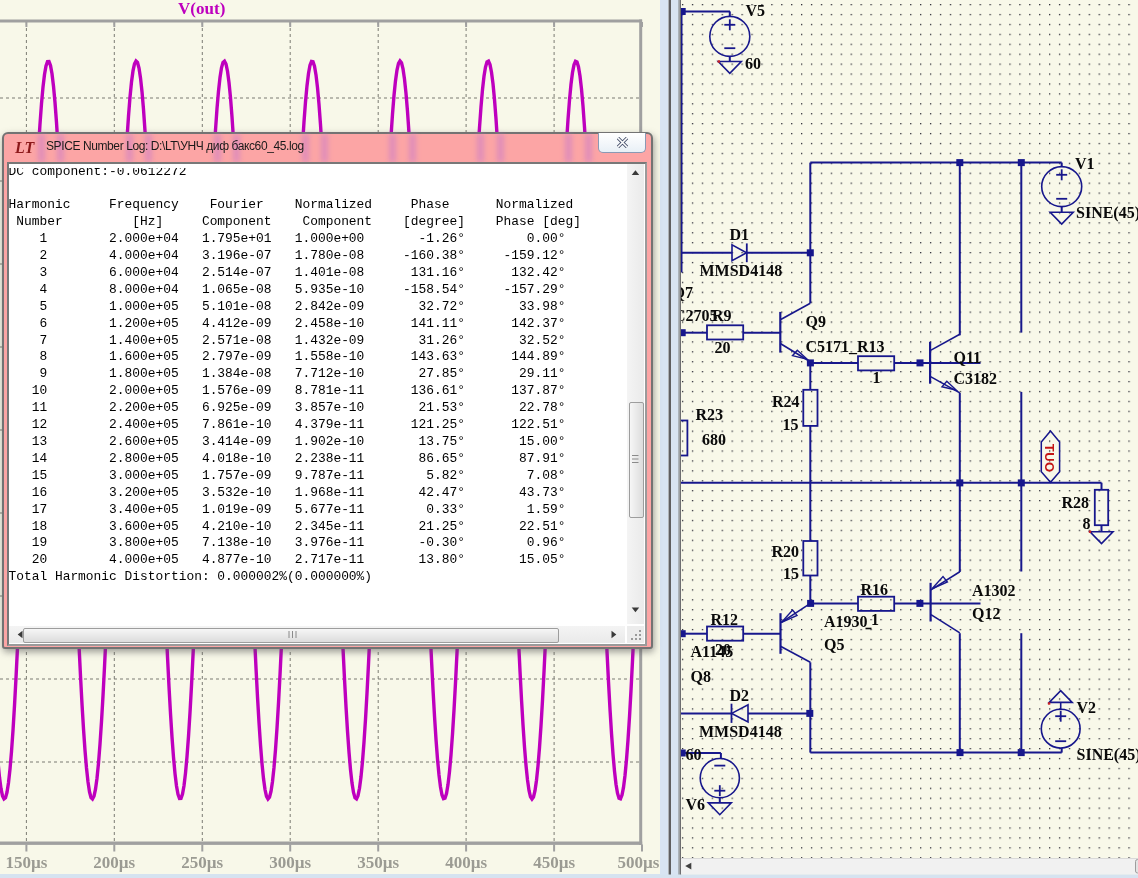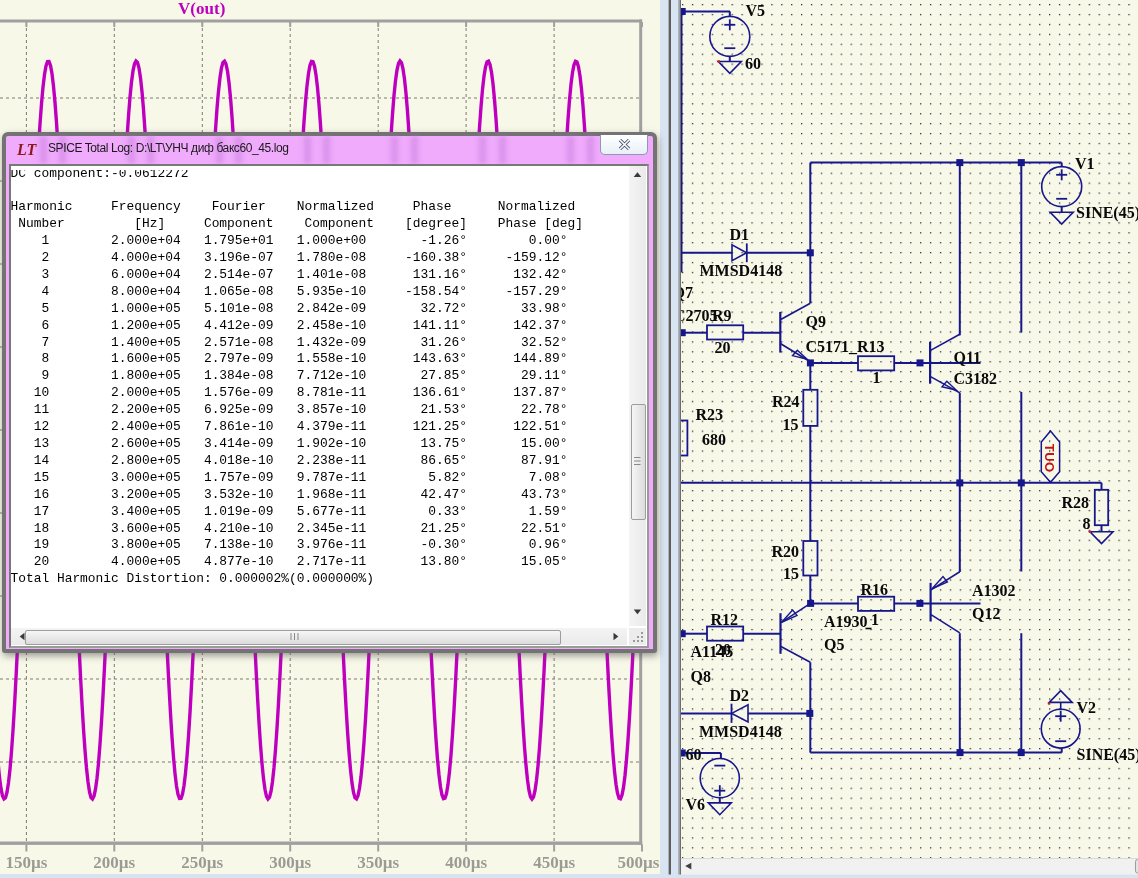--- a/index.html
+++ b/index.html
@@ -1,21 +1,21 @@
 <!DOCTYPE html>
 <html><head><meta charset="utf-8"><title>LTspice</title>
 <style>
 html,body{margin:0;padding:0;background:#f8f8e9;width:1138px;height:878px;overflow:hidden;
 font-family:"Liberation Sans",sans-serif}
 #stage{position:relative;width:1138px;height:878px;overflow:hidden}
 #wave{position:absolute;left:0;top:0}
 #schem{position:absolute;left:660px;top:0}
 #dlg{position:absolute;left:2px;top:132px;width:647px;height:513px;
-border:4px solid #737373;border-radius:6px 6px 3px 3px;
-background:#f0abfc;
+border:2px solid #737373;border-radius:6px 6px 3px 3px;
+background:#fca5a5;
 box-shadow:1px 3px 7px rgba(80,80,80,0.55)}
 .strk{position:absolute;top:0;width:7px;height:28px;background:rgba(186,110,212,0.42);filter:blur(2.5px)}
 #ttext{position:absolute;left:42px;top:4.5px;font:12px "Liberation Sans",sans-serif;letter-spacing:-0.4px;color:#1a1a1a;white-space:nowrap}
 #closebtn{position:absolute;left:594px;top:-1px;width:46px;height:19px;
 border:1px solid #8a99b4;border-top:none;border-radius:0 0 5px 5px;
 background:linear-gradient(#ffffff,#f2f6fa 60%,#e8f0f6)}
 #closebtn svg{position:absolute;left:17px;top:4px}
 #ta{position:absolute;left:3px;top:28px;width:636px;height:480px;background:#fff;
 border:2px solid #787878;border-right-color:#9a9a9a;border-bottom-color:#9a9a9a}
 #logpre{position:absolute;left:-0.5px;top:-4.5px;margin:0;font:12.9px/16.9px "Liberation Mono",monospace;color:#000;white-space:pre}
@@ -275,21 +275,21 @@
       <div class="strk" style="left:209.5px"></div>
       <div class="strk" style="left:228.9px"></div>
       <div class="strk" style="left:297.5px"></div>
       <div class="strk" style="left:316.9px"></div>
       <div class="strk" style="left:385.4px"></div>
       <div class="strk" style="left:404.8px"></div>
       <div class="strk" style="left:473.4px"></div>
       <div class="strk" style="left:492.8px"></div>
       <div class="strk" style="left:561.3px"></div>
       <div class="strk" style="left:580.7px"></div>
- <div id="ttext">SPICE Total Log: D:\LT\УНЧ диф бакс60_45.log</div>
+ <div id="ttext">SPICE Number Log: D:\LT\УНЧ диф бакс60_45.log</div>
  <div id="closebtn">
         <svg width="13" height="11" viewBox="0 0 13 11">
    <path d="M2,1 L11,10 M11,1 L2,10" stroke="#46506b" stroke-width="3.2"></path>
    <path d="M2,1 L11,10 M11,1 L2,10" stroke="#ffffff" stroke-width="1.6"></path>
  </svg>
       </div>
  <div id="ta">
    <div id="content">
           <pre id="logpre">DC component:-0.0612272
 

